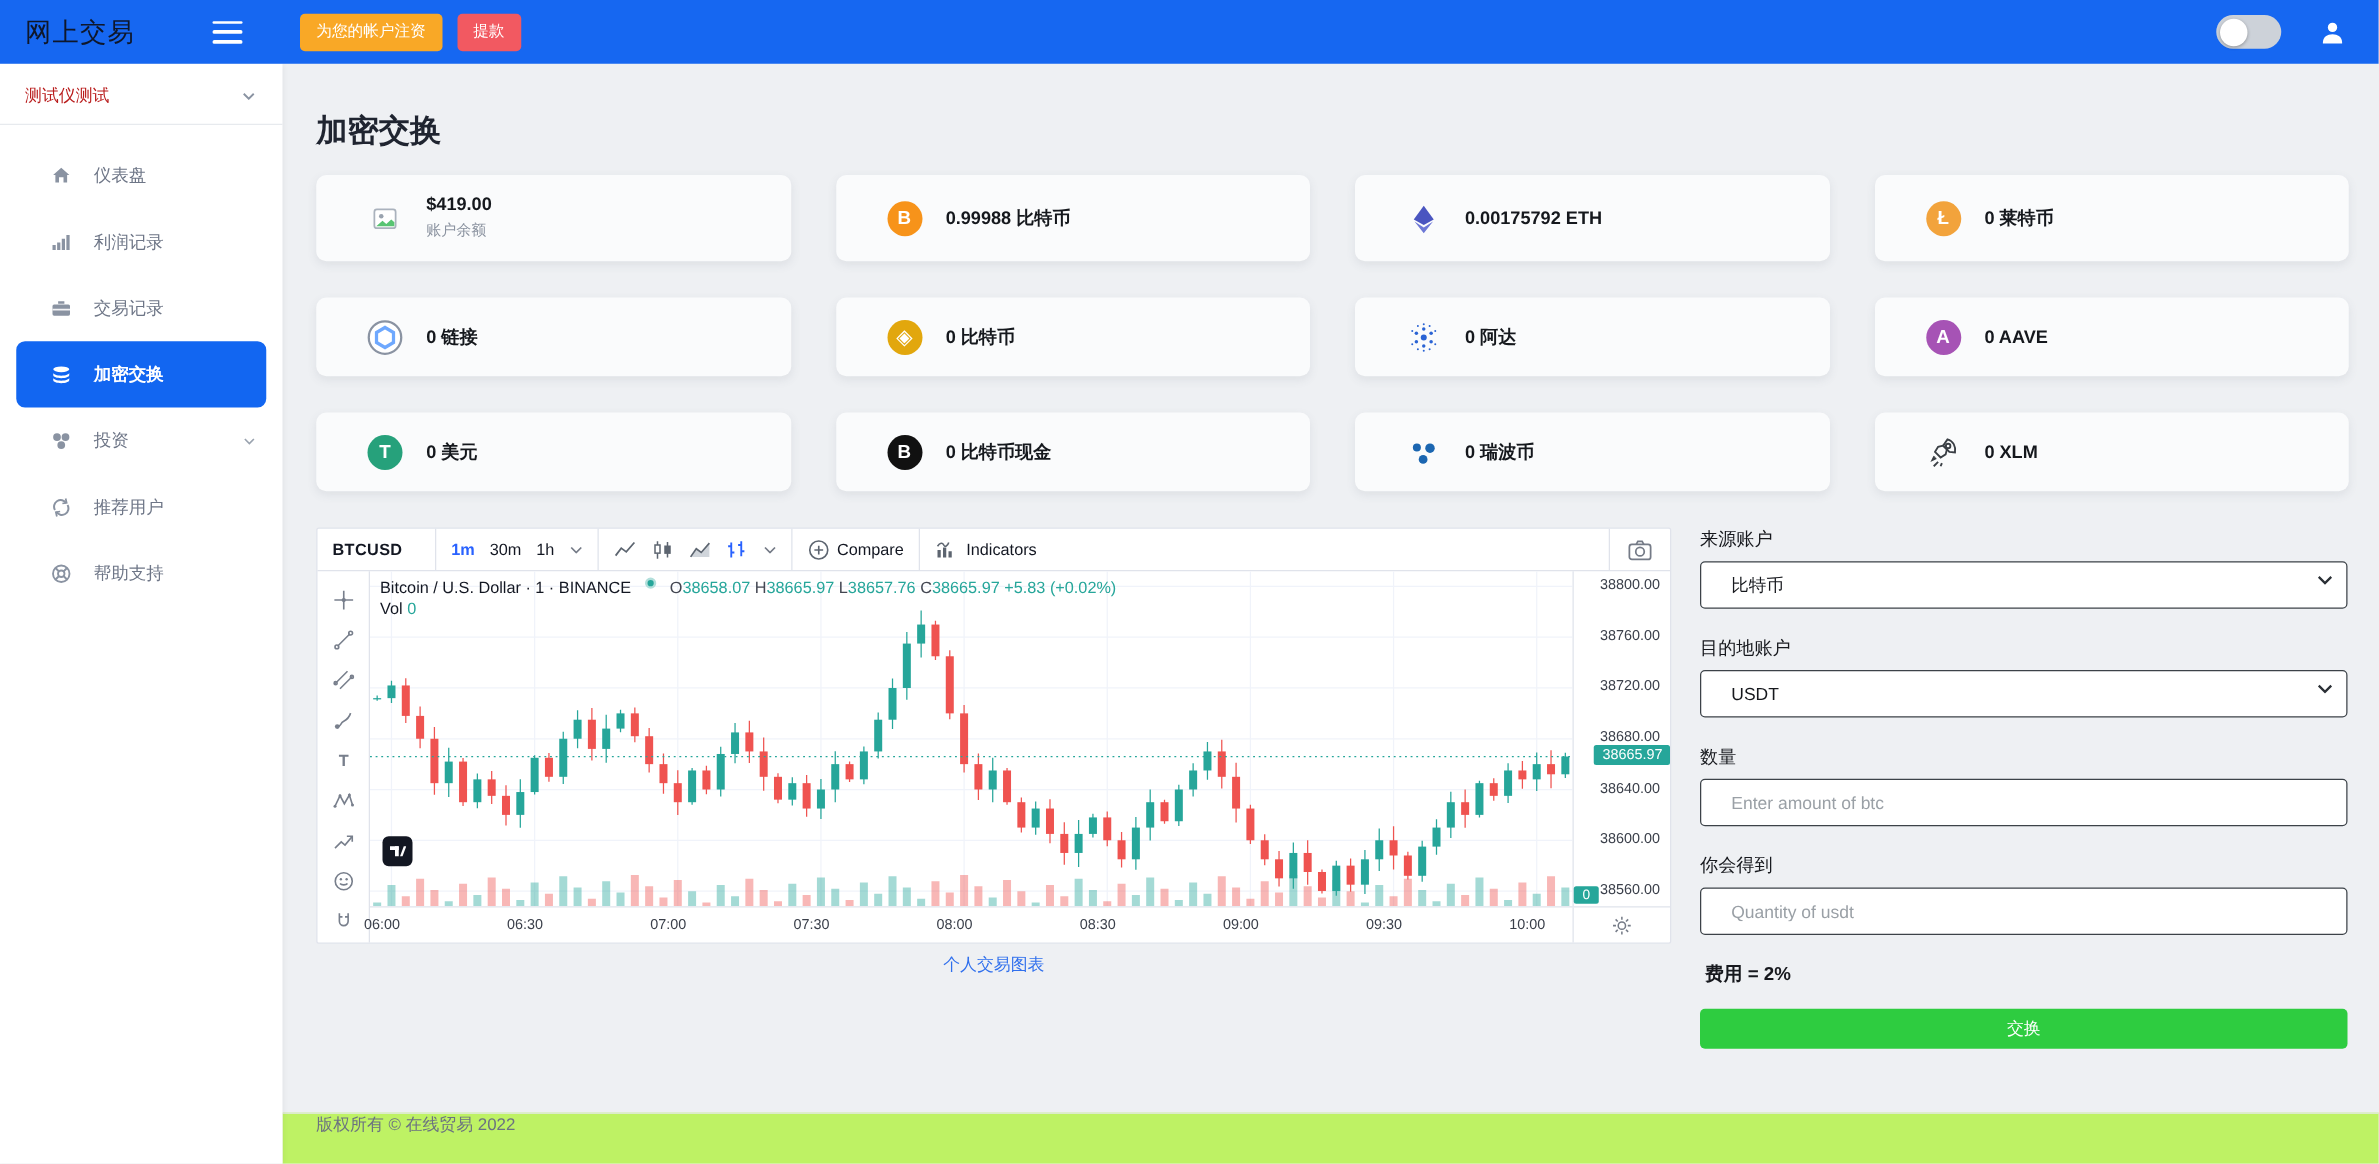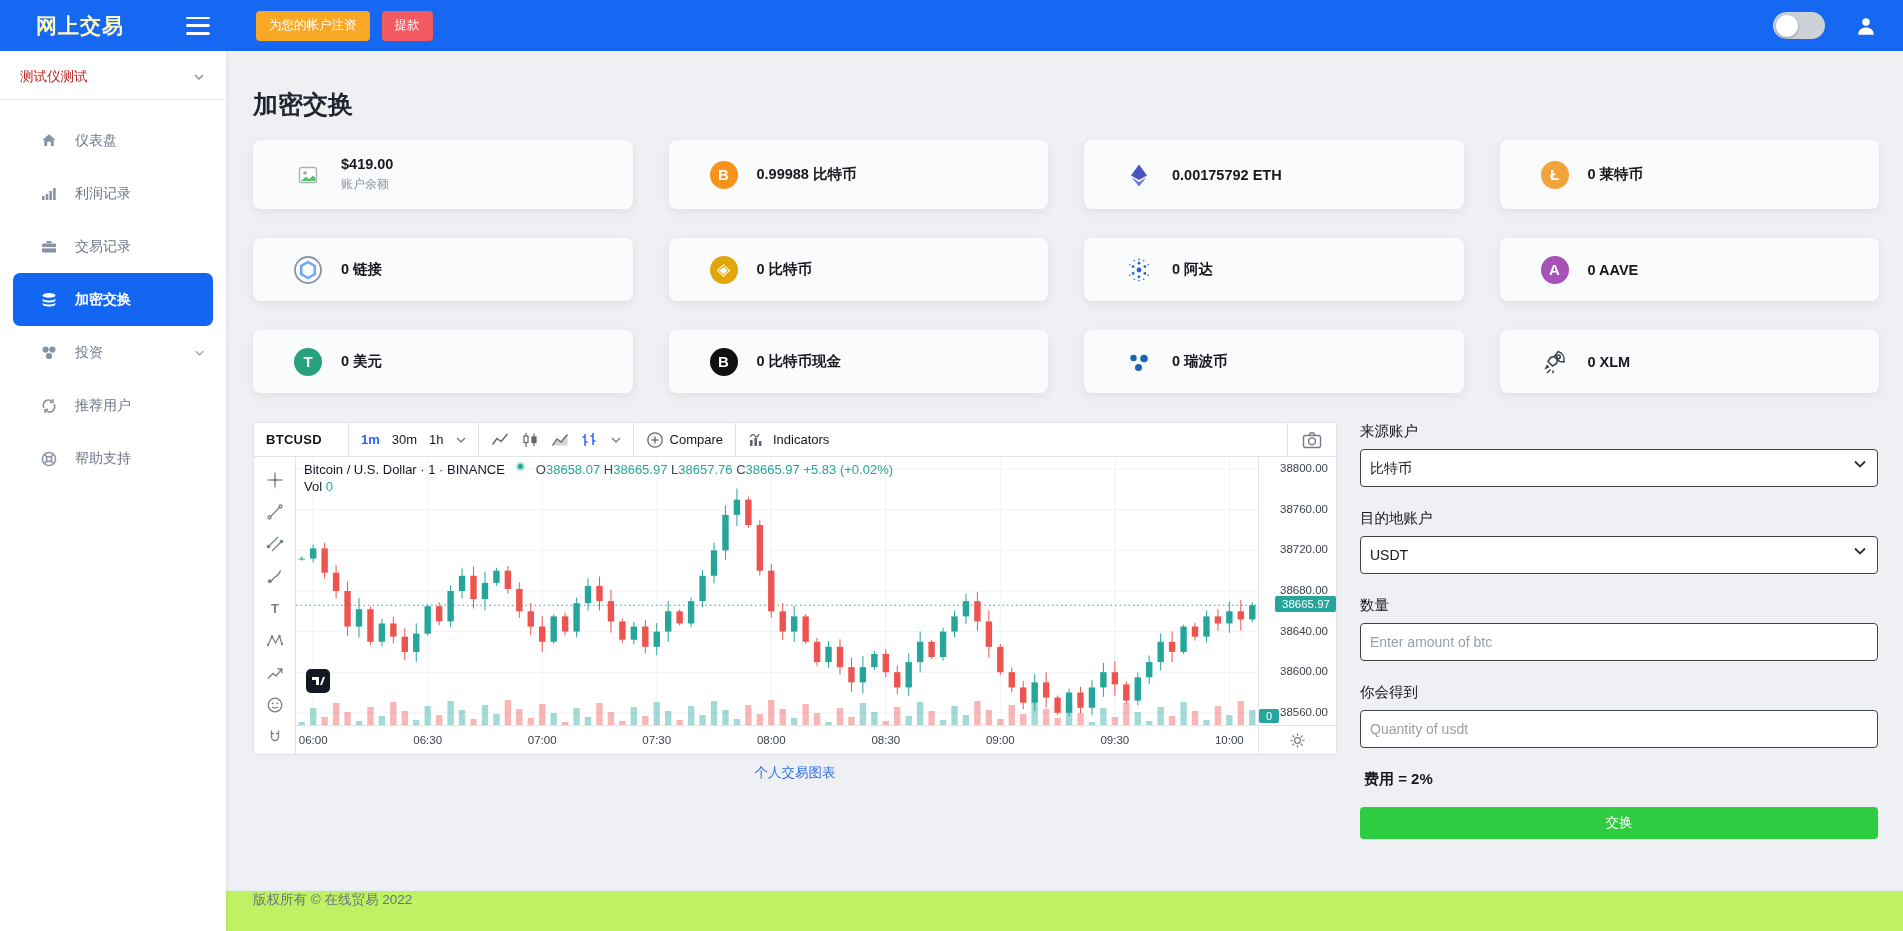--- a/index.html
+++ b/index.html
@@ -2,21 +2,21 @@
 <html><head>
 <meta charset="utf-8">
 <style>
   * { margin:0; padding:0; box-sizing:border-box; }
   html,body { width:1903px; height:931px; overflow:hidden; }
   body { font-family:"Liberation Sans","DejaVu Sans",sans-serif; background:#eef0f3; color:#212529; }
   #app { position:relative; width:1903px; height:931px; }
 
   
   .navbar { position:absolute; left:0; top:0; width:100%; height:51px; background:#1667f1; display:flex; align-items:center; z-index:30; }
-  .brand { color:#fef9c3; font-size:21px; font-weight:bold; margin-left:36px; letter-spacing:1px; }
+  .brand { color:#0f172a; font-size:21px; font-weight:normal; margin-left:20px; letter-spacing:1px; }
   .hamburger { margin-left:62px; width:24px; height:18px; display:flex; flex-direction:column; justify-content:space-between; cursor:pointer; }
   .hamburger span { display:block; height:2.5px; background:#fff; border-radius:2px; }
   .nav-btn { border:none; border-radius:4px; color:#fff; font-size:12.5px; height:30px; padding:0 13px; cursor:pointer; font-family:inherit; }
   .btn-fund { background:#f9a826; margin-left:46px; }
   .btn-withdraw { background:#f25961; margin-left:12px; }
   .nav-right { margin-left:auto; display:flex; align-items:center; }
   .toggle { width:52px; height:27px; background:#cdd2d9; border-radius:14px; position:relative; cursor:pointer; }
   .toggle .knob { position:absolute; left:3px; top:2.5px; width:22px; height:22px; background:#fff; border-radius:50%; box-shadow:0 1px 3px rgba(0,0,0,.3); }
   .user-icon { margin-left:30px; margin-right:26px; cursor:pointer; display:flex; }
 
@@ -64,29 +64,29 @@
   .ohlc span.v { color:#26a69a; }
   .vol-line { position:absolute; left:8px; top:22px; font-size:13px; color:#131722; z-index:5; }
   .vol-line .v { color:#26a69a; }
   .tv-logo { position:absolute; left:10px; bottom:32px; width:24px; height:24px; background:#131722; border-radius:5px; display:flex; align-items:center; justify-content:center; z-index:5; }
   .price-axis { width:78px; border-left:1px solid #e0e3eb; position:relative; font-size:11.5px; color:#3a3f4a; }
   .pa-lab { position:absolute; right:8px; }
   .pa-tag { position:absolute; right:0; background:#26a69a; color:#fff; font-size:11.5px; padding:2px 6px 2px 7px; border-radius:2px; }
   .vol-tag { position:absolute; left:0; background:#26a69a; color:#fff; font-size:11px; padding:1px 7px; border-radius:2px; }
   .time-axis { height:31px; border-top:1px solid #e0e3eb; position:relative; font-size:11.5px; color:#3a3f4a; display:flex; }
   .ta-plot { position:relative; width:962px; }
-  .ta-lab { position:absolute; top:8px; width:44px; text-align:center; margin-left:-22px; }
+  .ta-lab { position:absolute; top:8px; width:44px; margin-left:-22px; }
   .ta-corner { width:78px; border-left:1px solid #e0e3eb; display:flex; align-items:center; justify-content:center; color:#757b87; }
   .chart-link { position:absolute; left:253px; top:763px; width:1084px; text-align:center; }
   .chart-link a { color:#2f6fed; font-size:13.5px; text-decoration:none; cursor:pointer; }
 
   
   .xform { position:absolute; left:1360px; top:422px; width:518px; }
   .xform label { display:block; font-size:14.5px; color:#16181d; margin-bottom:8px; }
-  .xform select, .xform input { width:100%; height:38px; border:1px solid #3c4248; border-radius:4px; font-size:14px; padding:0 9px; background:#fff; color:#16181d; font-family:inherit; appearance:none; }
+  .xform select, .xform input { width:100%; height:38px; border:1px solid #3c4248; border-radius:4px; font-size:14px; padding:0 24px; background:#fff; color:#16181d; font-family:inherit; appearance:none; }
   .xform input::placeholder { color:#9aa0a6; }
   .sel-wrap { position:relative; margin-bottom:22px; }
   .sel-wrap .sel-caret { position:absolute; right:12px; top:11px; pointer-events:none; color:#2b3036; }
   .inp-wrap { margin-bottom:22px; }
   .fee { font-size:15px; font-weight:bold; color:#16181d; margin:6px 0 18px 4px; }
   .swap-btn { width:100%; height:32px; background:#2ecc40; border:none; border-radius:4px; color:#fff; font-size:13.5px; cursor:pointer; font-family:inherit; }
 
   
   .footer { position:absolute; left:226px; top:890px; width:1677px; height:41px; background:#bef264; border-top:1px solid #e6e9ed; display:flex; }
   .footer span { margin-left:27px; color:#6b7280; font-size:13.5px; }

